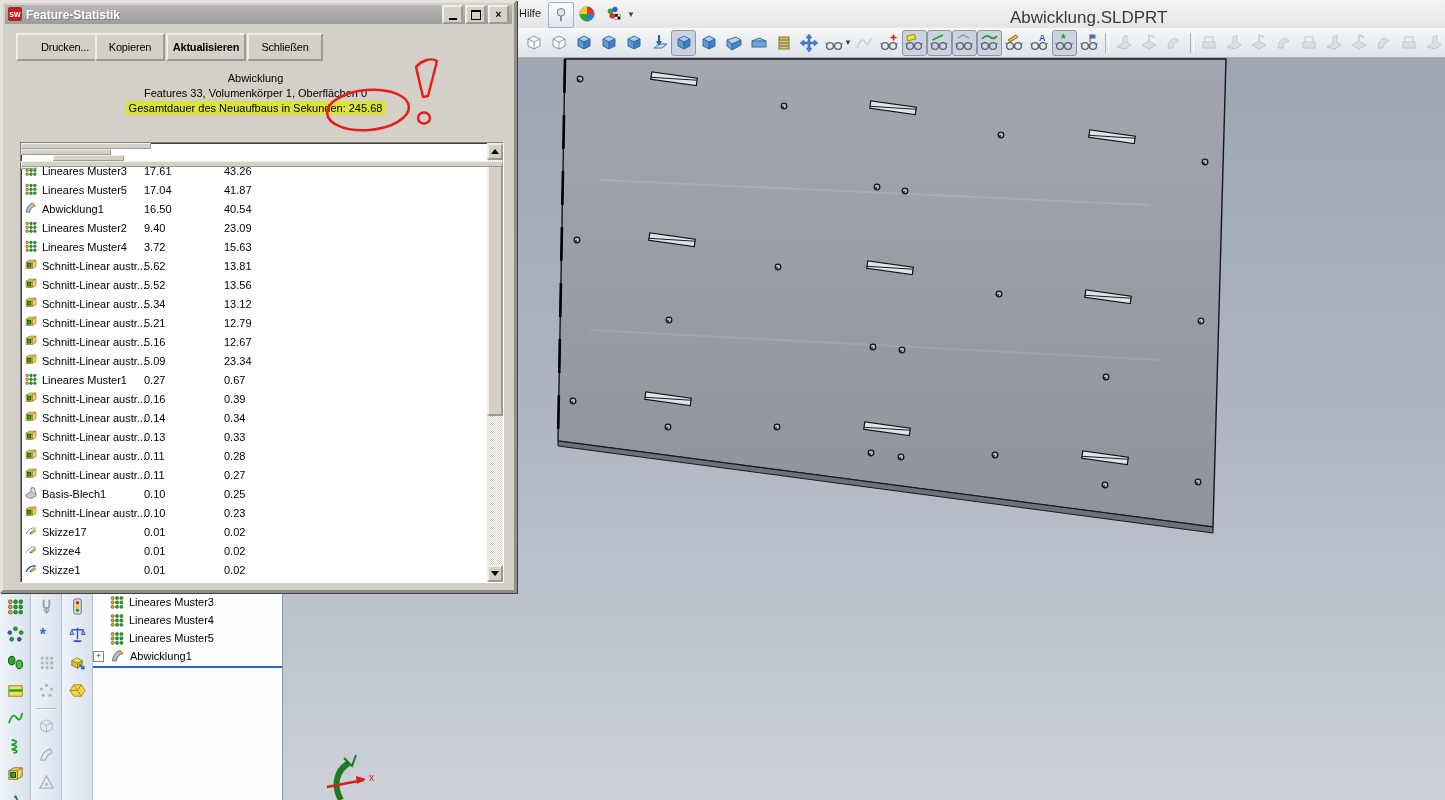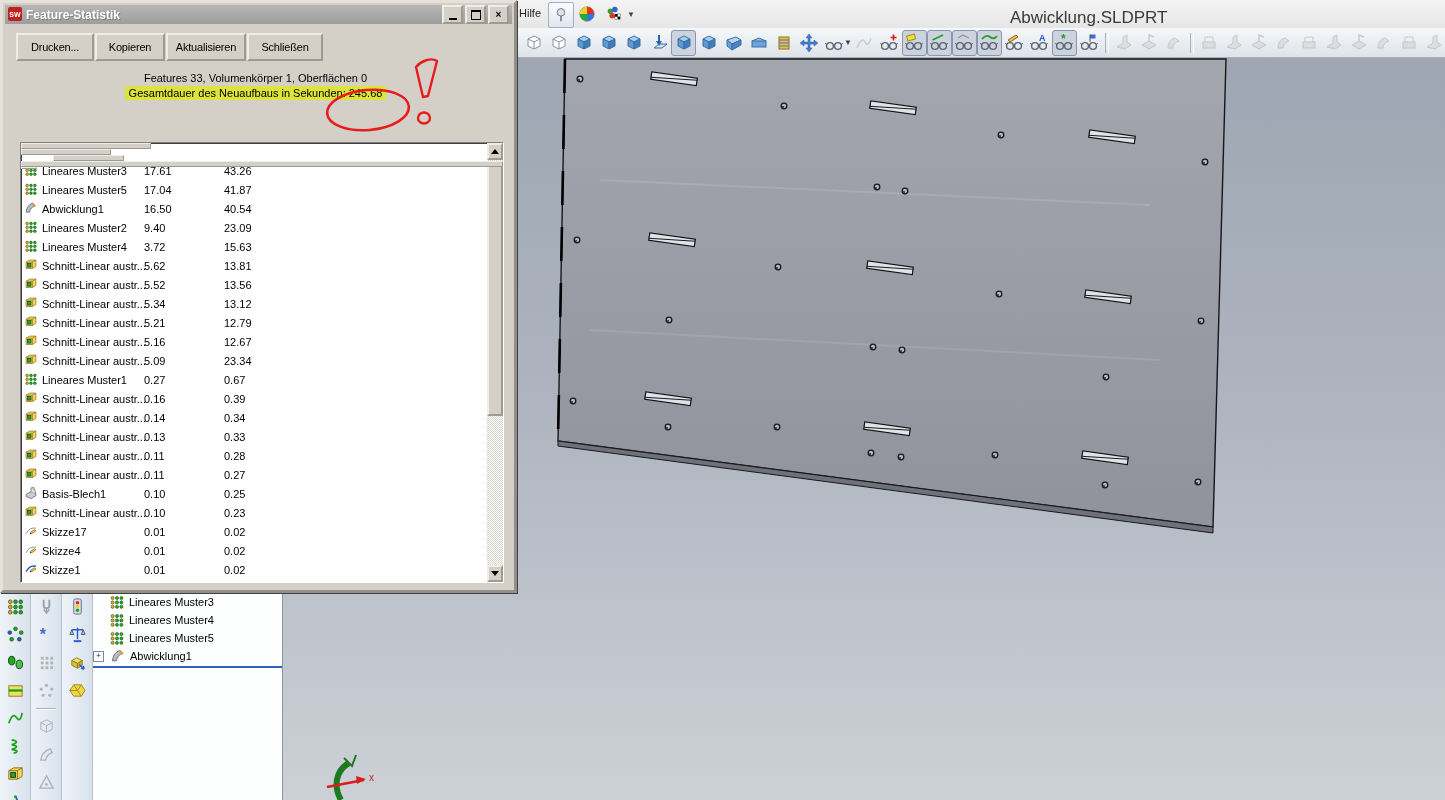--- a/index.html
+++ b/index.html
@@ -692,26 +692,27 @@
     <span id="dialog-title">Feature-Statistik</span>
     <span class="winbtn">
         <span class="glyph-min"></span>
       </span>
     <span class="winbtn">
         <span class="glyph-max"></span>
       </span>
     <span class="winbtn">×</span>
   </div>
 
-  <div class="btn abs" style="left:13px;top:30px;width:74px;">Drucken...</div>
+  <div class="btn abs" style="left:13px;top:30px;width:74px;padding-left:10px;">Drucken...</div>
   <div class="btn abs" style="left:92px;top:30px;width:66px;">Kopieren</div>
-  <div class="btn abs" style="left:163px;top:30px;width:76px;">Aktualisieren</div>
+  <div class="btn abs" style="left:163px;top:30px;width:76px;font-weight:bold;">Aktualisieren</div>
   <div class="btn abs" style="left:244px;top:30px;width:72px;">Schließen</div>
 
   <div id="summary" class="abs">
+    <div>Abwicklung</div>
     <div>Features 33, Volumenkörper 1, Oberflächen 0</div>
     <div><span id="summary-line3-hl" style="background: rgb(220, 227, 59);">Gesamtdauer des Neuaufbaus in Sekunden: 245.68</span></div>
   </div>
 
   <div id="stat-table" class="abs">
     <div id="table-header">
       <div class="hcell" style="width:130px;">Feature-Reihenfolge</div>
       <div class="hcell" style="width:90px;">Zeit in %</div>
       <div class="hcell" style="width:71px;margin-left:32px;">Zeit</div>
       <div class="hcell" style="flex:1;"></div>

